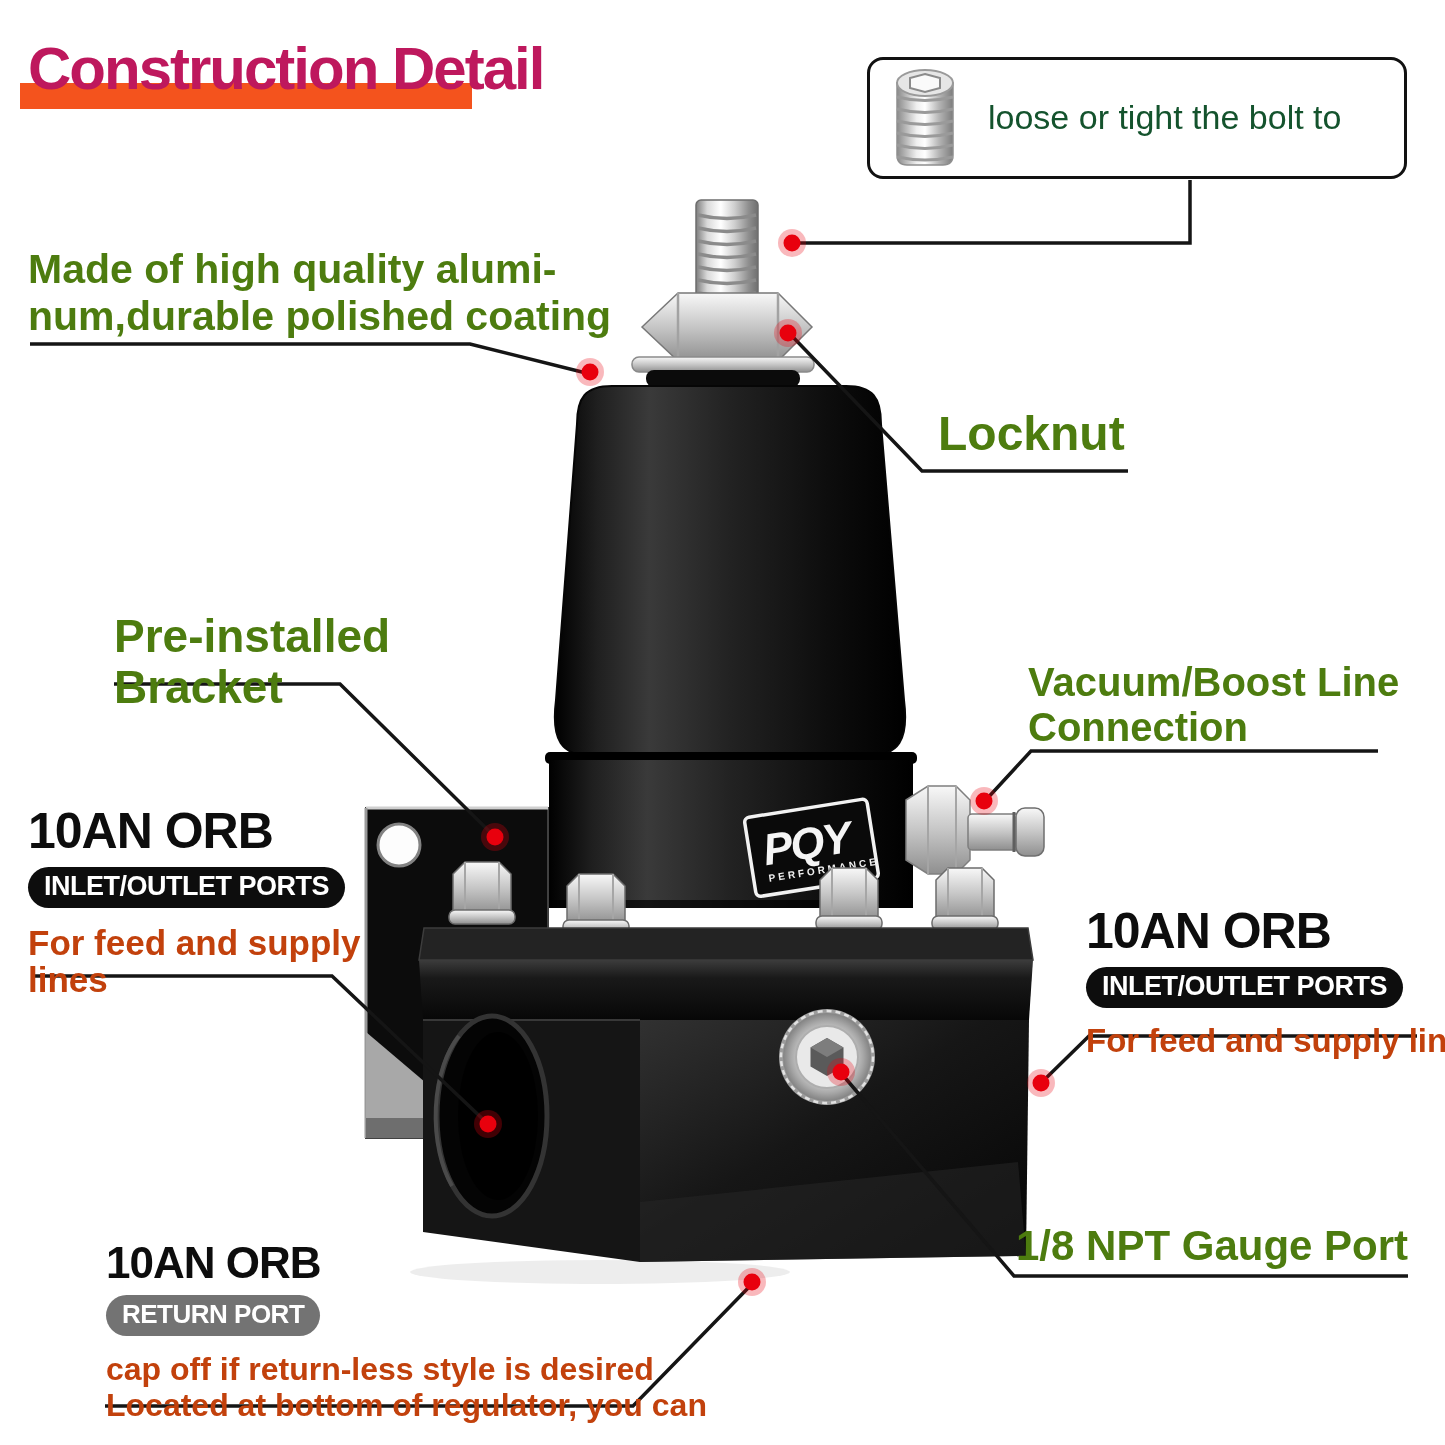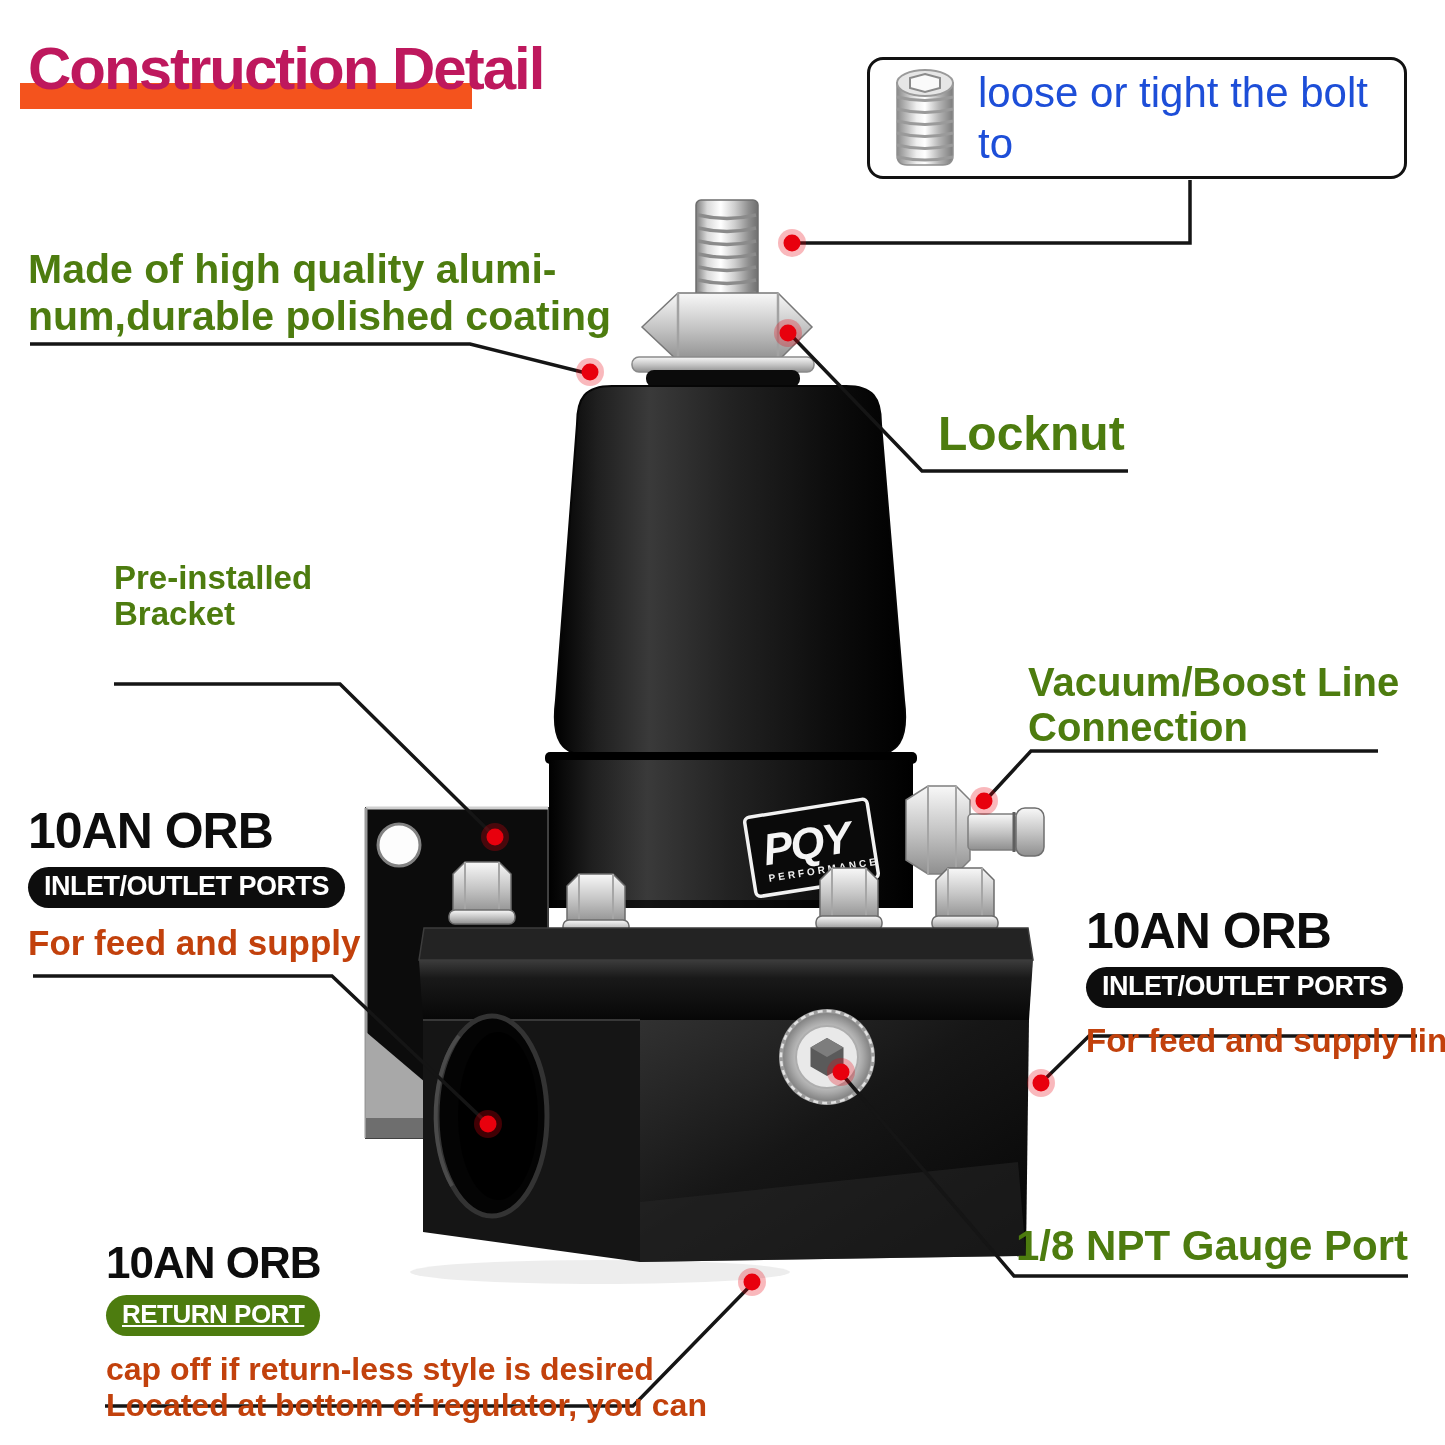--- a/index.html
+++ b/index.html
@@ -10,27 +10,27 @@
   
   .title-bar{position:absolute;left:20px;top:83px;width:452px;height:26px;}
   .title{position:absolute;left:28px;top:34px;font-size:60px;font-weight:bold;
          letter-spacing:-2px;color:#be185d;white-space:nowrap;}
 
   
   .callout{position:absolute;left:867px;top:57px;width:540px;height:122px;
            border:3.5px solid #111;border-radius:16px;background:#fff;
            display:flex;align-items:center;box-sizing:border-box;}
   .callout .bolt{margin-left:16px;flex:0 0 auto;}
-  .callout .txt{margin-left:14px;font-size:42px;line-height:1.22;color:#1d4ed8;}
+  .callout .txt{margin-left:24px;font-size:34px;line-height:1.22;color:#14532d;}
 
   
   .lbl{position:absolute;font-weight:bold;color:#4d7c0f;white-space:nowrap;}
   .lbl-material{left:28px;top:246px;font-size:41px;line-height:1.15;}
   .lbl-locknut{left:938px;top:406px;font-size:48px;}
-  .lbl-bracket{left:114px;top:560px;font-size:33px;line-height:1.1;}
+  .lbl-bracket{left:114px;top:611px;font-size:46px;line-height:1.1;}
   .lbl-vacuum{left:1028px;top:660px;font-size:40px;line-height:1.12;}
   .lbl-gauge{left:1016px;top:1222px;font-size:42px;}
 
   .orb{position:absolute;display:flex;flex-direction:column;align-items:flex-start;}
   .orb-left{left:28px;top:802px;}
   .orb-right{left:1086px;top:902px;}
   .orb-return{left:106px;top:1238px;}
   .orb .head{font-size:50px;font-weight:bold;letter-spacing:-1px;color:#0d0d0d;white-space:nowrap;}
   .orb-return .head{font-size:44px;}
   .orb .badge{margin-top:7px;color:#fff;font-weight:bold;font-size:27px;
@@ -274,31 +274,32 @@
     <div>Connection</div>
   </div>
 
   <div class="lbl lbl-gauge">1/8 NPT Gauge Port</div>
 
   <div class="orb orb-left">
     <div class="head">10AN ORB</div>
     <div class="badge" style="background: rgb(13, 13, 13);">INLET/OUTLET PORTS</div>
     <div class="desc">
       <div>For feed and supply</div>
+      <div>lines</div>
     </div>
   </div>
 
   <div class="orb orb-right">
     <div class="head">10AN ORB</div>
     <div class="badge" style="background: rgb(13, 13, 13);">INLET/OUTLET PORTS</div>
     <div class="desc">For feed and supply lines</div>
   </div>
 
   <div class="orb orb-return">
     <div class="head">10AN ORB</div>
-    <div class="badge" style="background: #4d7c0f; text-decoration: underline;">RETURN PORT</div>
+    <div class="badge" style="background: #737373;">RETURN PORT</div>
     <div class="desc">
       <div>cap off if return-less style is desired</div>
       <div>Located at bottom of regulator, you can</div>
     </div>
   </div>
 
 </div>
 
 </body></html>

